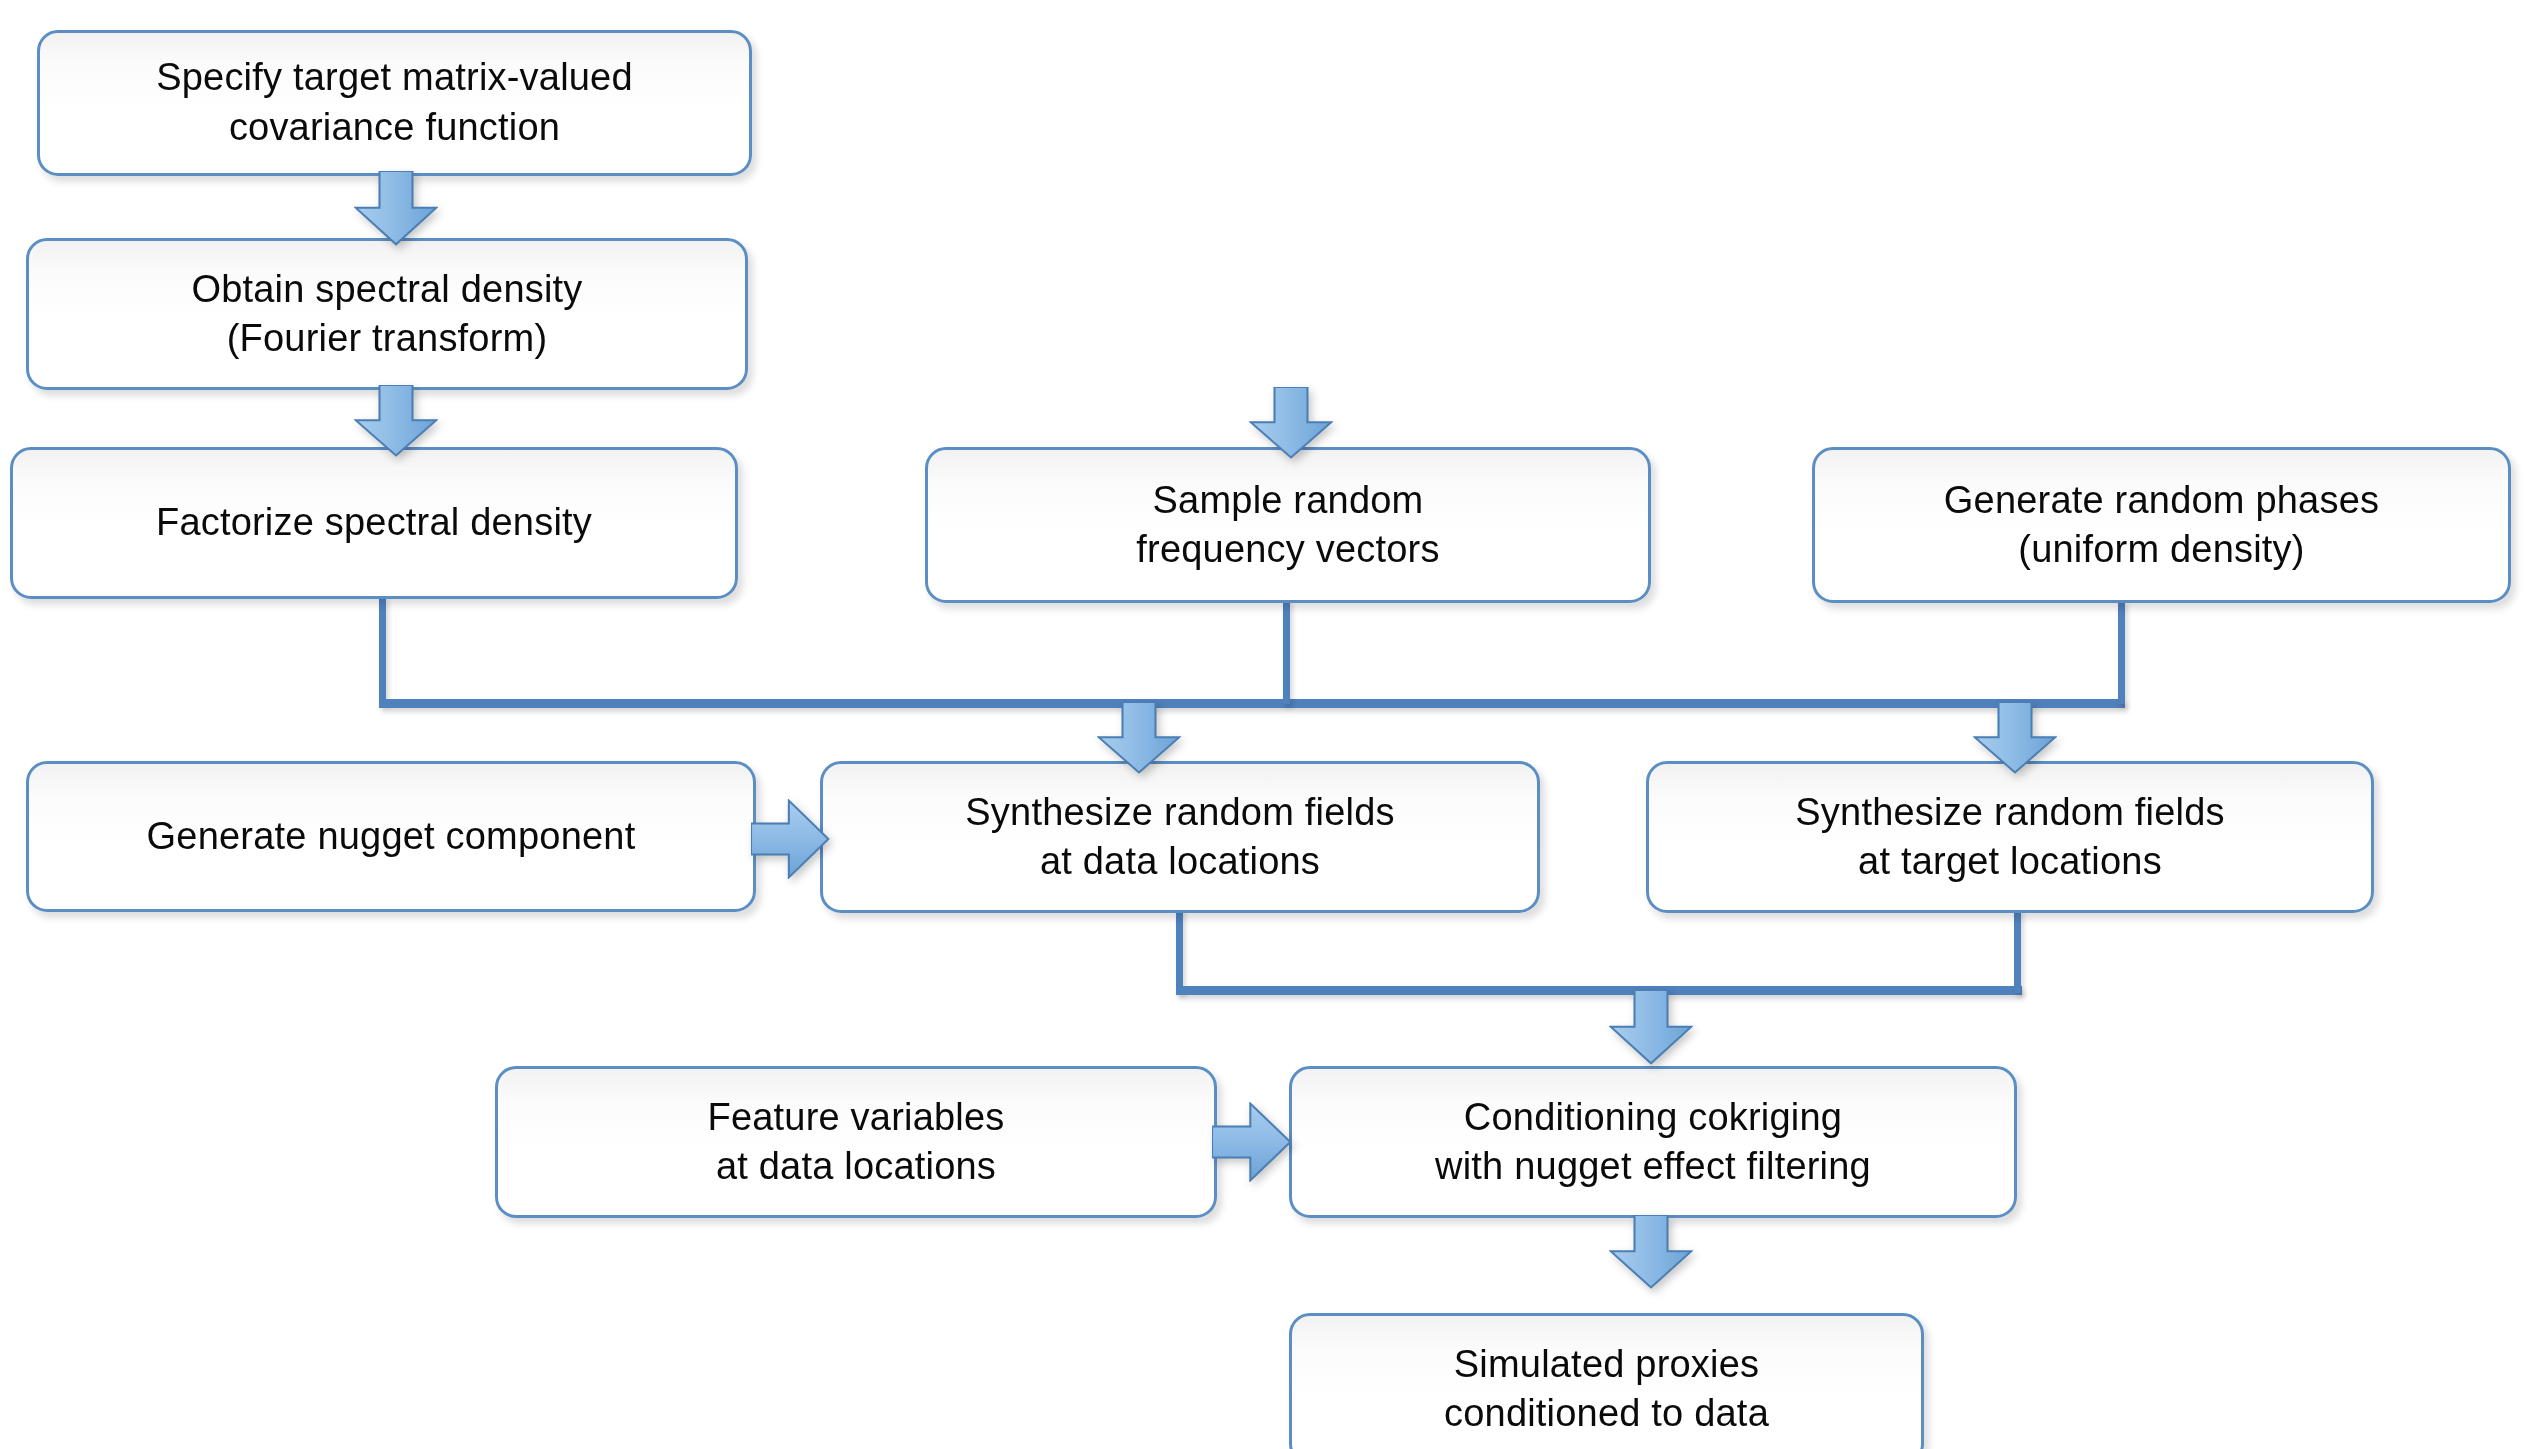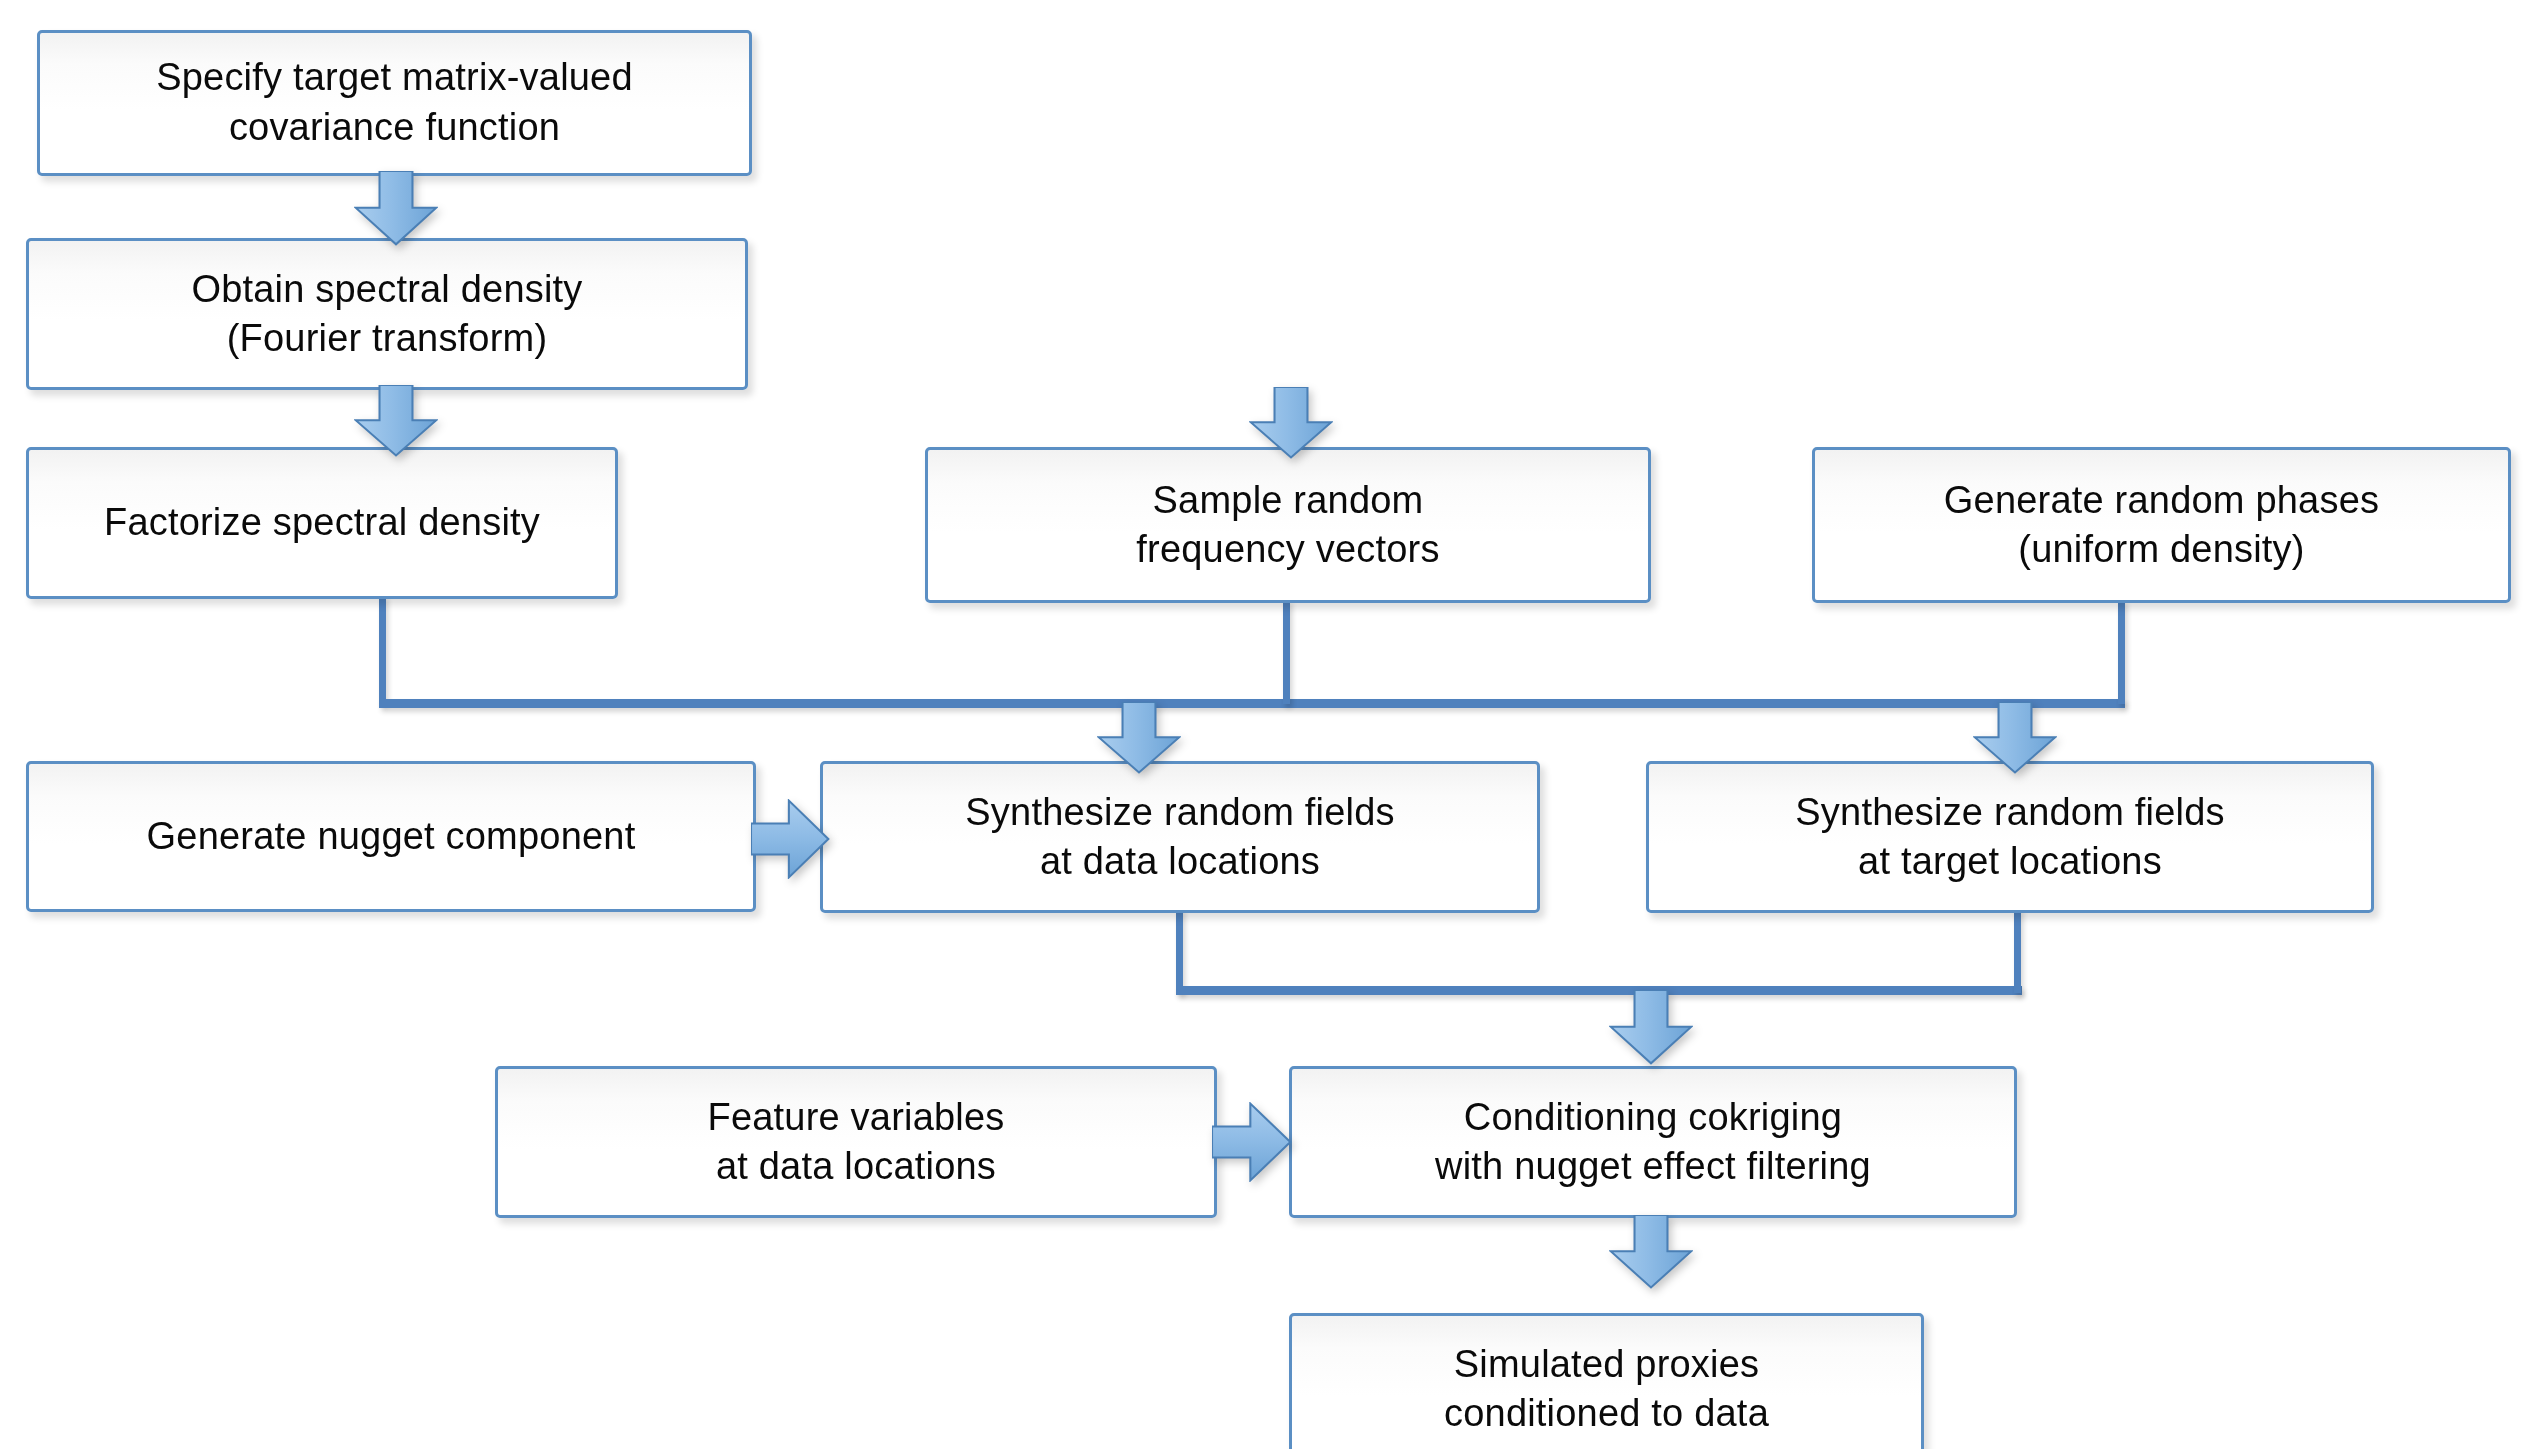--- a/index.html
+++ b/index.html
@@ -13,21 +13,21 @@
     height:1450px;
     background:#ffffff;
     overflow:hidden;
   }
 
   
   .node{
     position:absolute;
     box-sizing:border-box;
     border:3.3px solid #5b8fc4;
-    border-radius:5px;
+    border-radius:21px;
     background:
       linear-gradient(180deg,#f2f2f2 0%,#fbfbfb 22%,#ffffff 55%,#ffffff 100%);
     box-shadow:4.1px 5.7px 7.4px rgba(0,0,0,0.13);
     display:flex;
     align-items:center;
     justify-content:center;
     text-align:center;
     color:#0a0a0a;
     font-size:38px;
     line-height:1.30;
@@ -64,21 +64,21 @@
     <span class="lbl">Specify target matrix-valued
 covariance function</span>
   </div>
 
   <div class="node" style="left:26px;top:238px;width:722px;height:152px;">
     <span class="lbl">Obtain spectral density
 (Fourier transform)</span>
   </div>
 
 
-  <div class="node" style="left:26px;top:447px;width:592px;height:152px;">
+  <div class="node" style="left:10px;top:447px;width:728px;height:152px;">
     <span class="lbl">Factorize spectral density</span>
   </div>
 
   <div class="node" style="left:925px;top:447px;width:726px;height:156px;">
     <span class="lbl">Sample random
 frequency vectors</span>
   </div>
 
   <div class="node" style="left:1812px;top:447px;width:699px;height:156px;text-align:center;">
     <span class="lbl">Generate random phases

